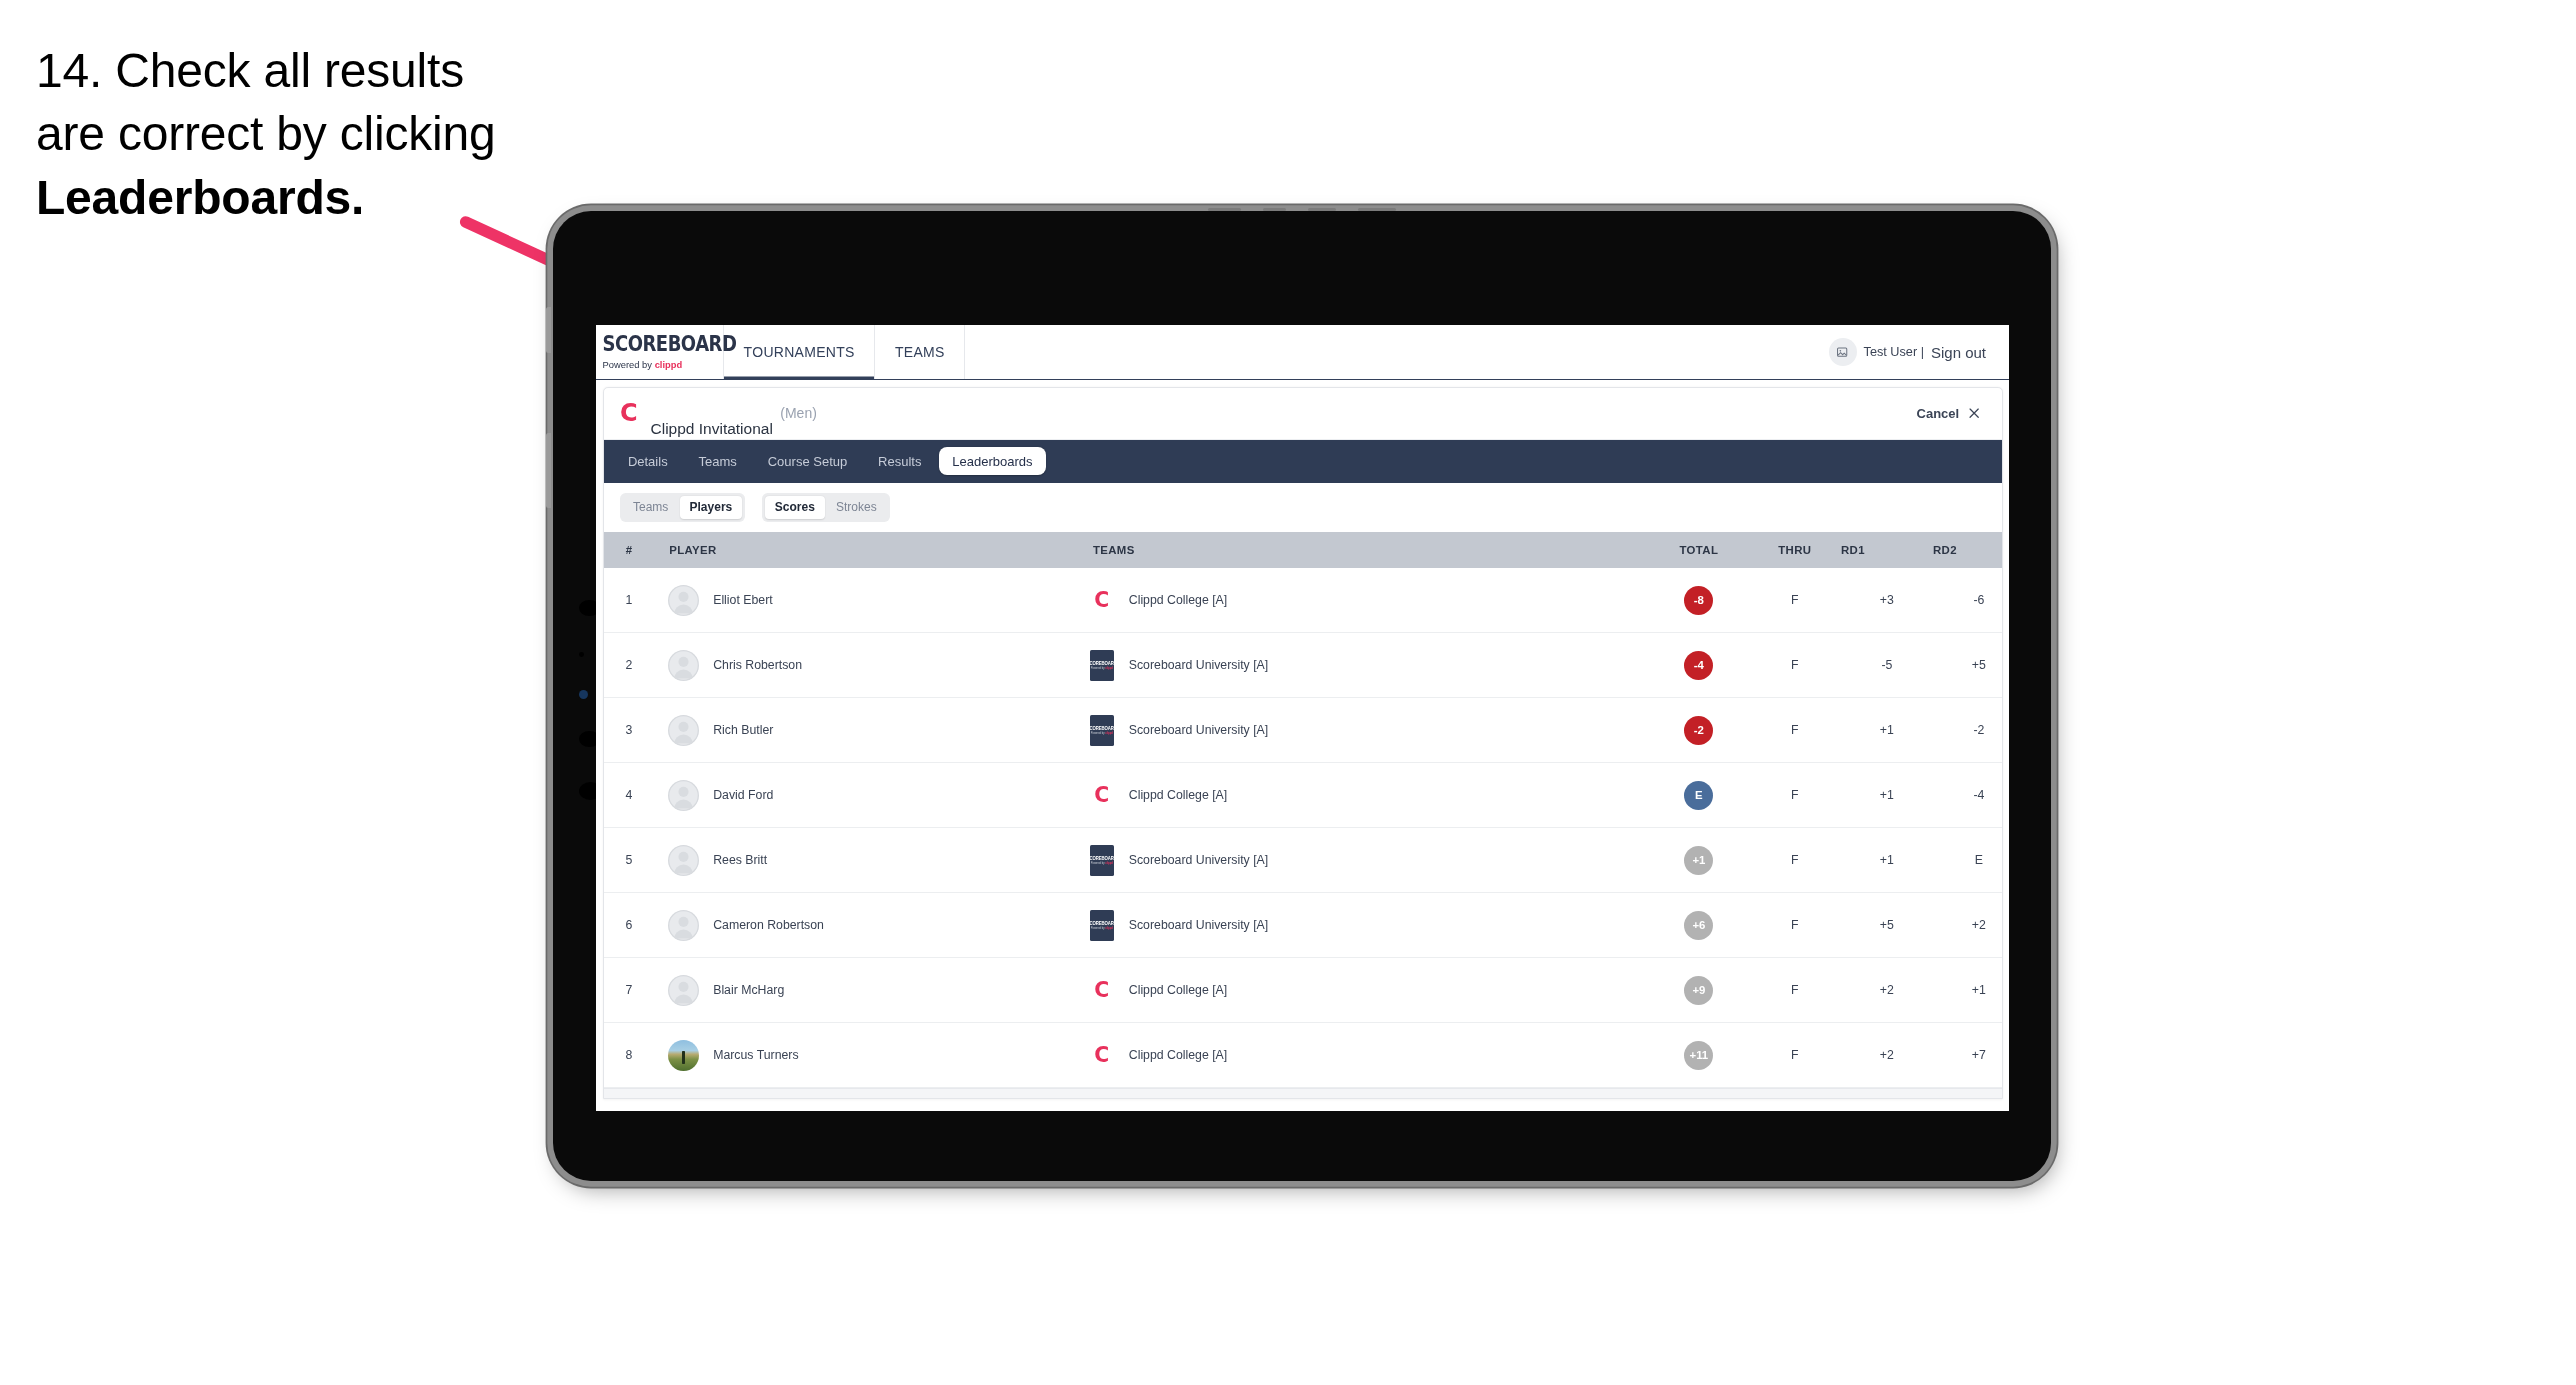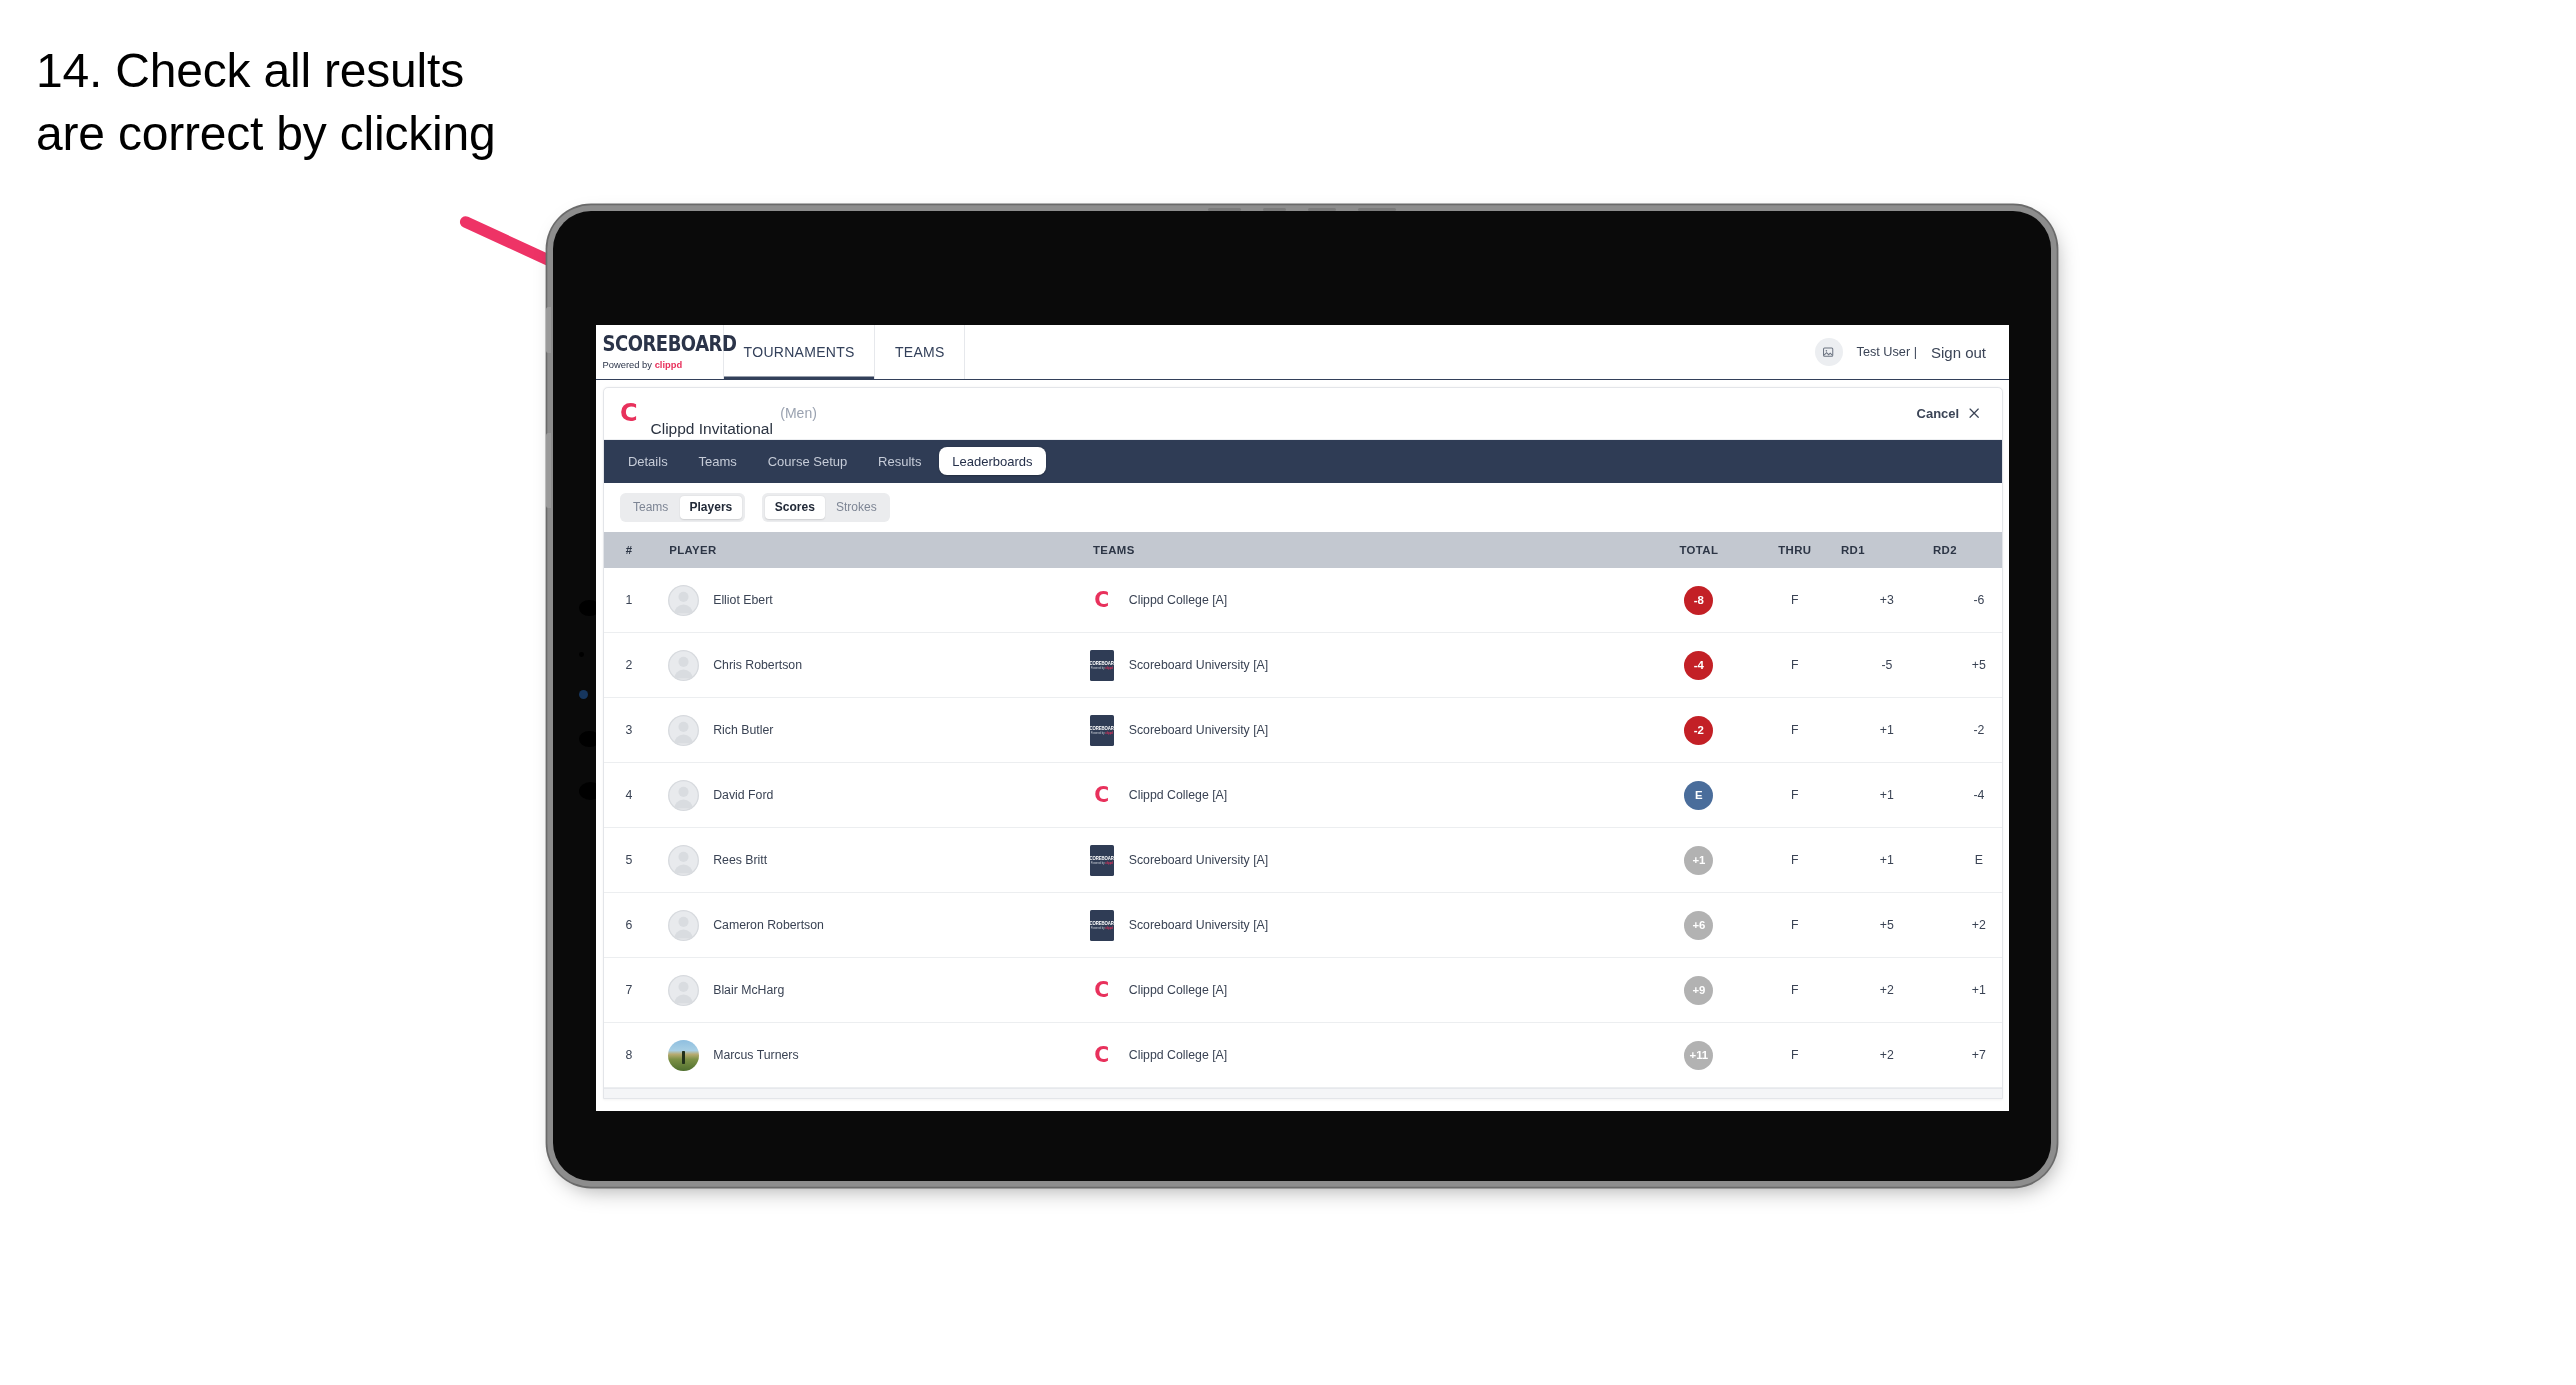--- a/index.html
+++ b/index.html
@@ -160,21 +160,21 @@
     cursor: pointer;
   }
   .topnav-item.active {
     box-shadow: inset 0 -2.5px 0 #33405a;
   }
   .topbar-spacer { flex: 1; }
   .topbar-right {
     display: flex;
     align-items: center;
     padding-right: 23px;
-    gap: 14px;
+    gap: 7px;
   }
   .avatar-chip {
     width: 28px; height: 28px;
     border-radius: 50%;
     background: #eceef1;
     display: flex; align-items: center; justify-content: center;
   }
   .user-text {
     font-size: 12.7px;
     color: #3b4456;
@@ -409,20 +409,21 @@
     background: #f4f5f7;
     border-top: 0.8px solid #e6e8ec;
   }
 </style>
 </head>
 <body>
 
 <div class="annotation">
   <span class="ann-line">14. Check all results</span>
   <span class="ann-line">are correct by clicking</span>
+  <span class="ann-line ann-bold">Leaderboards.</span>
 </div>
 
 <svg class="arrow-svg" viewBox="0 0 720 340">
   <line x1="30" y1="22" x2="625" y2="296" stroke="#ee3366" stroke-width="14" stroke-linecap="round"></line>
   <polygon points="672,330 608,272 626,322 578,312" fill="#ee3366"></polygon>
 </svg>
 
 <div class="tablet">
 
   <div class="tablet-speaker">

